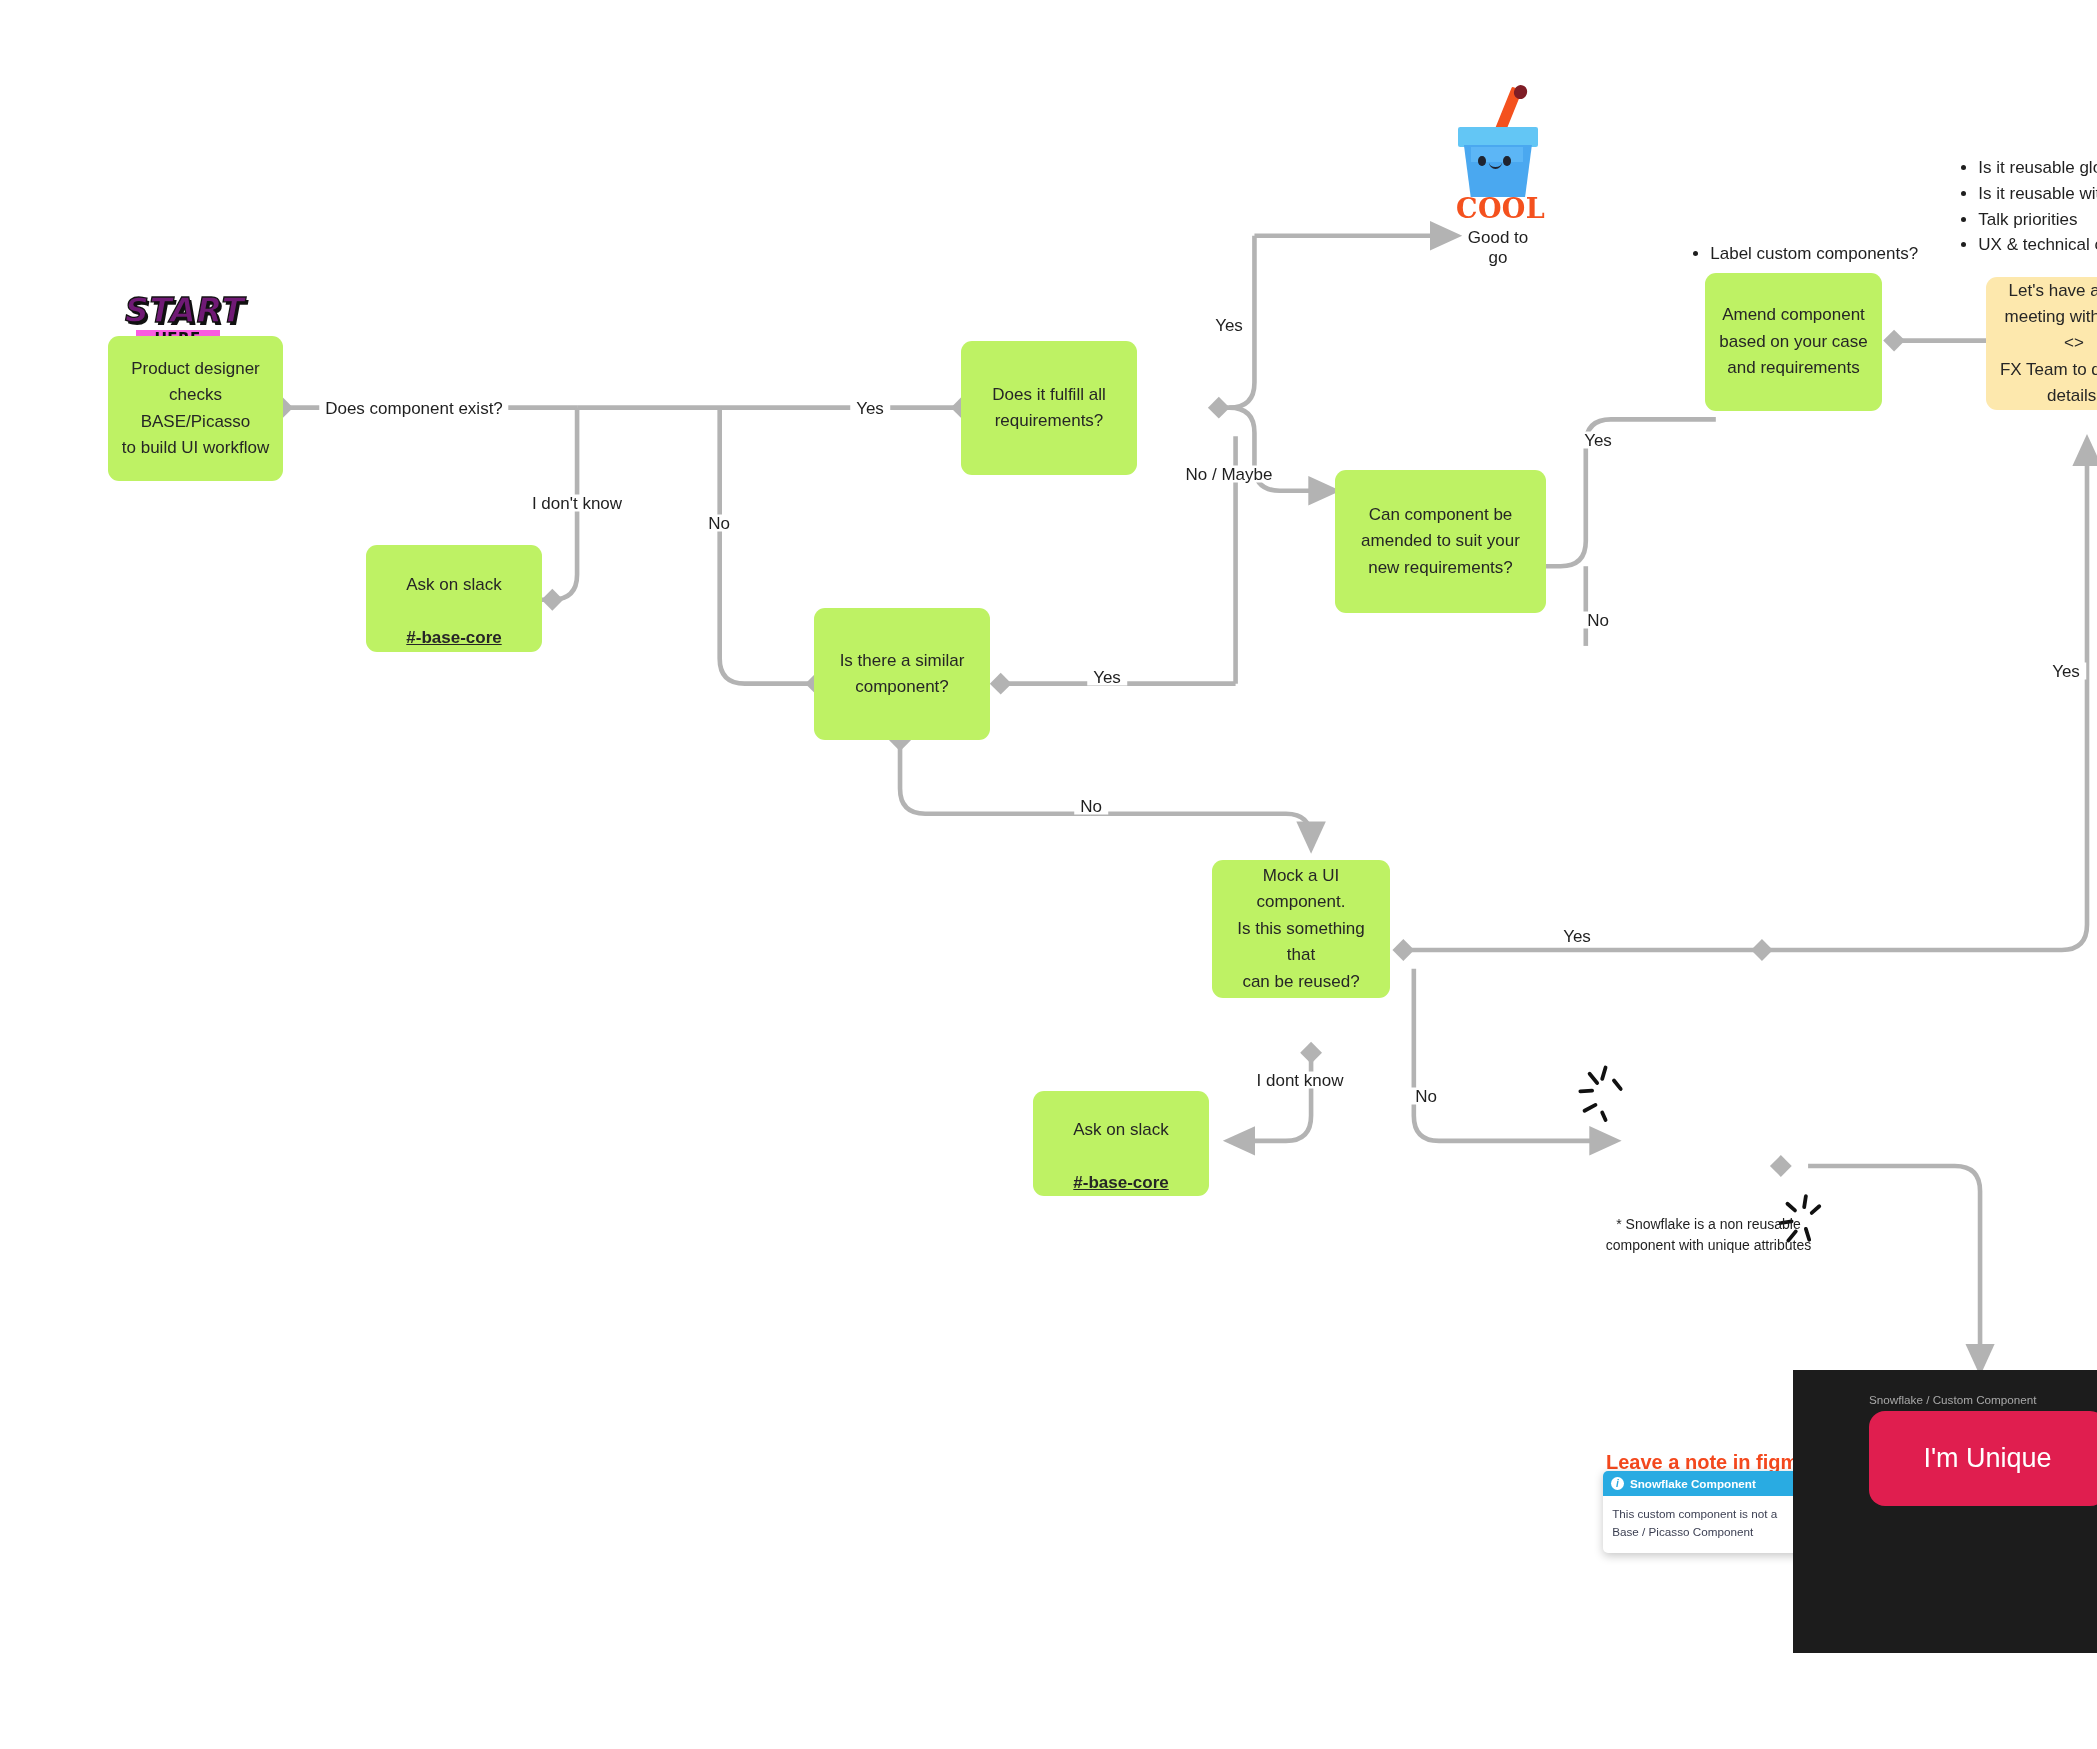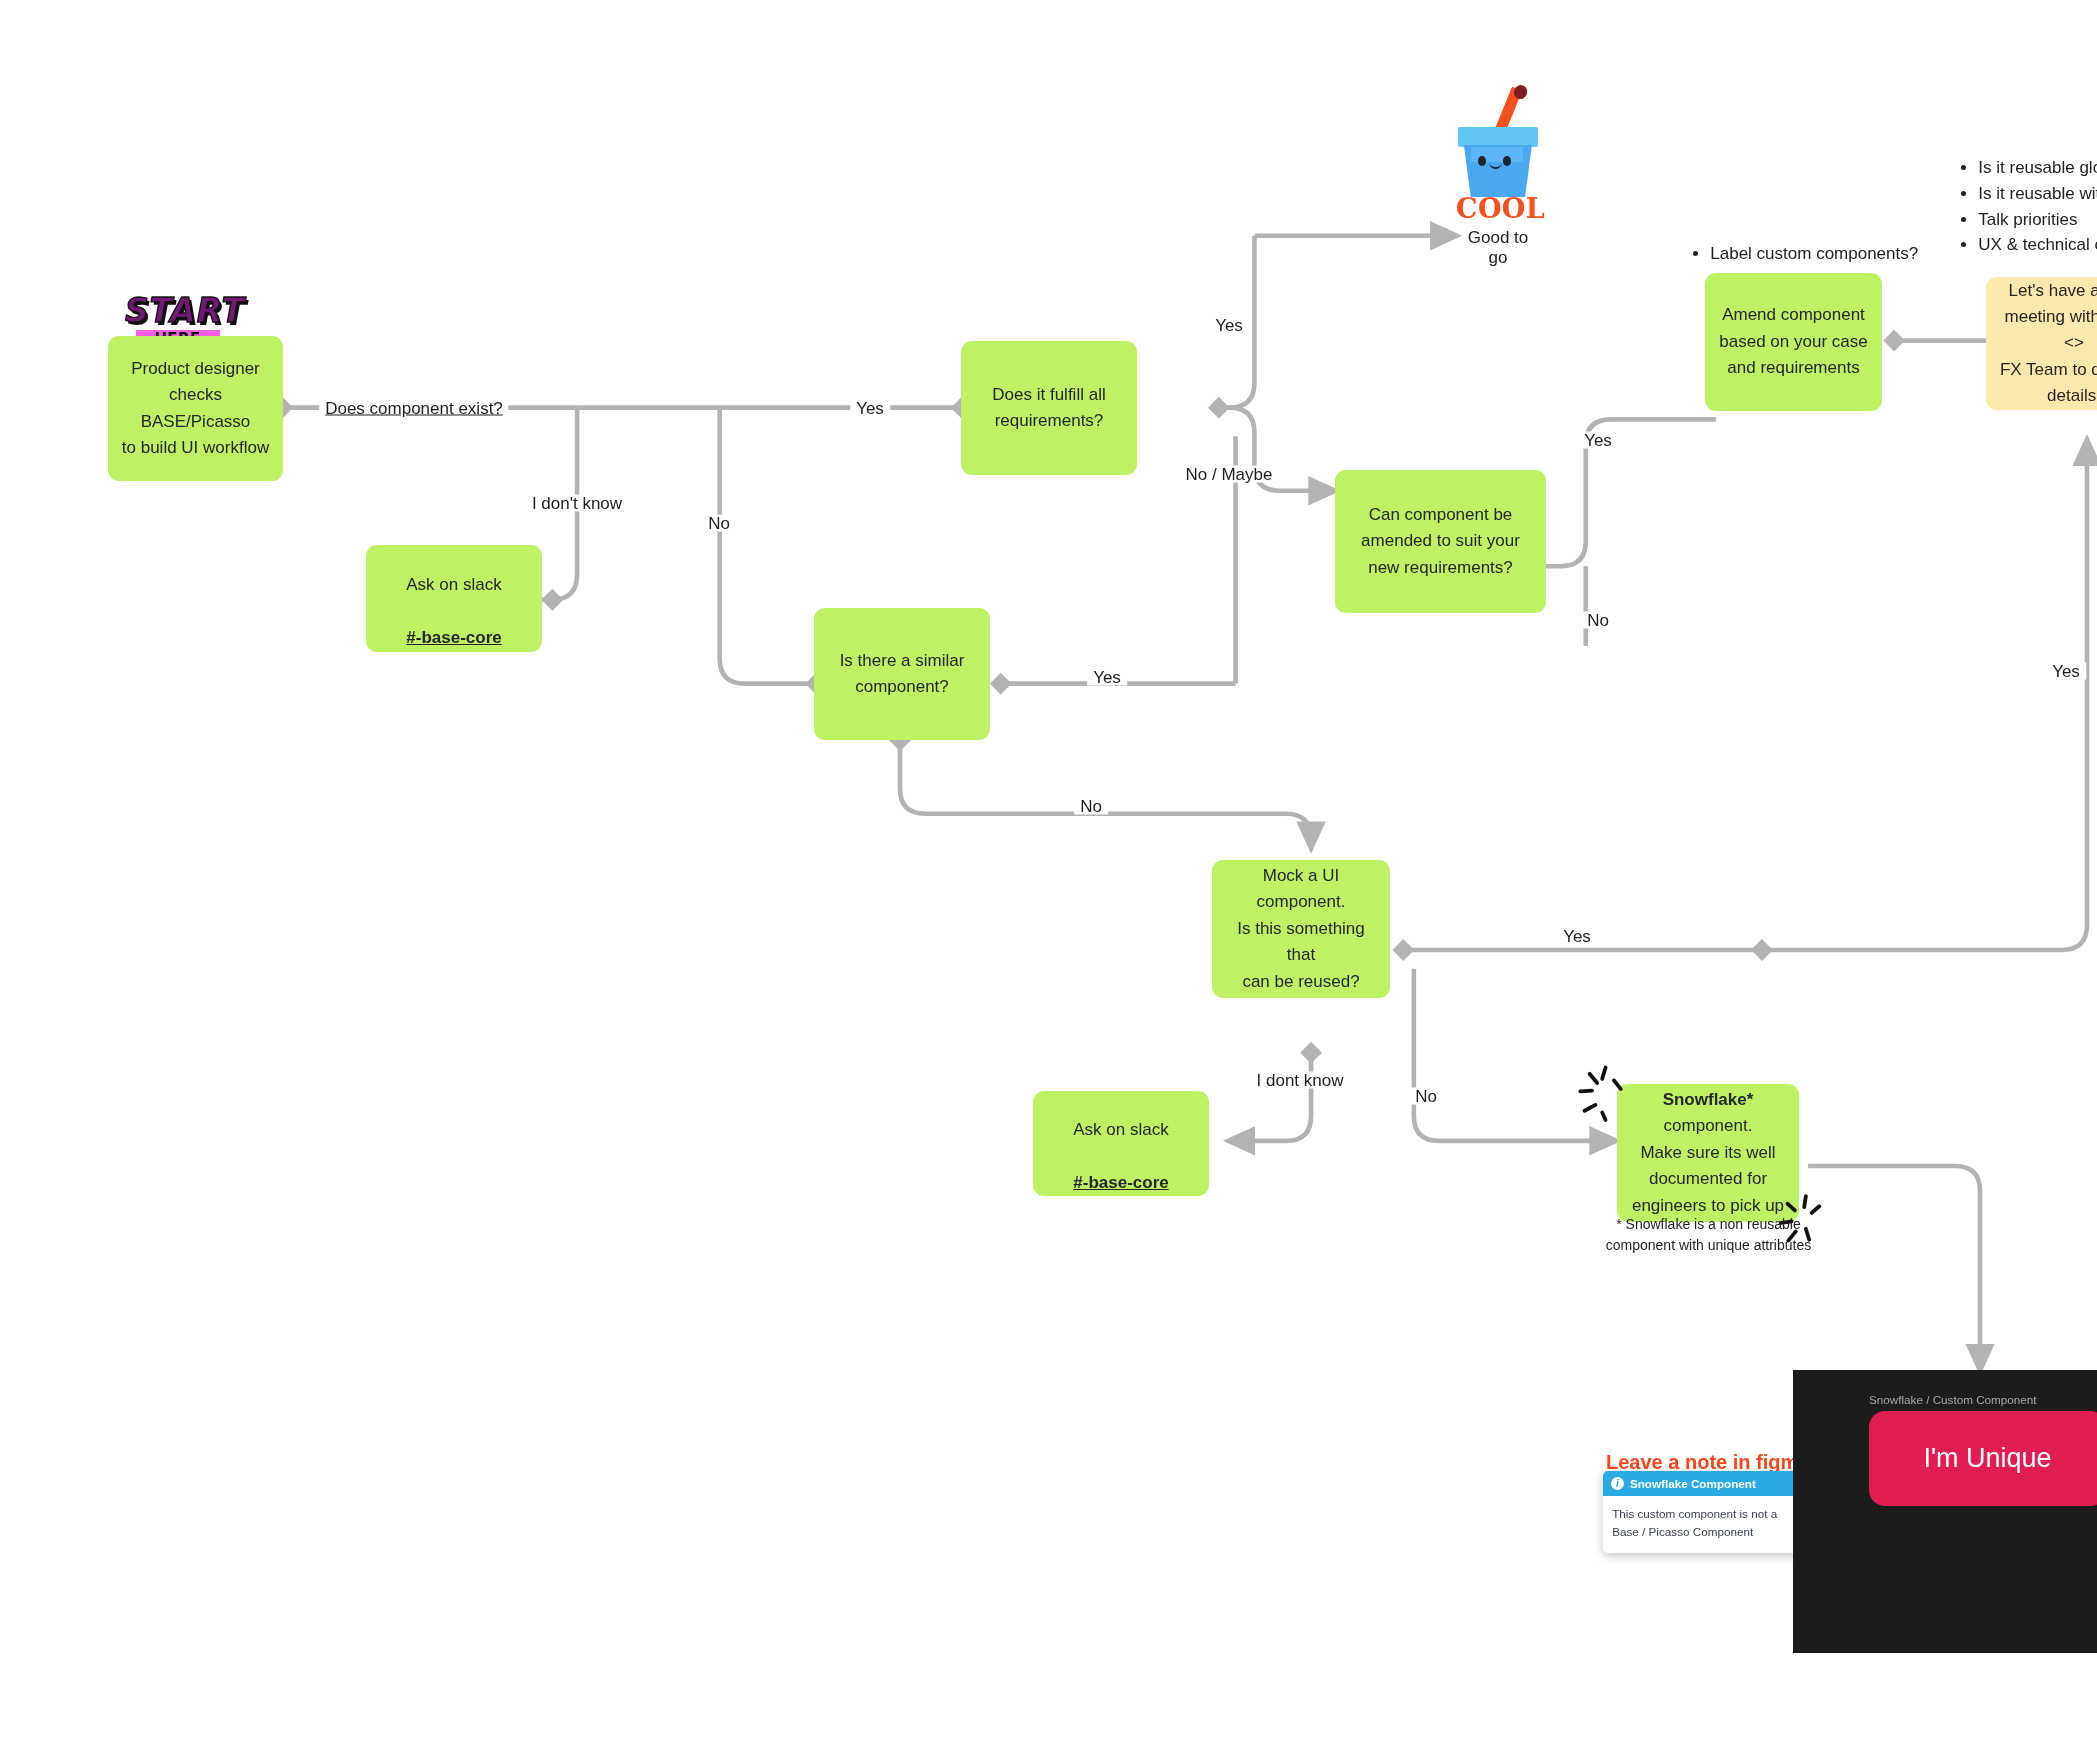--- a/index.html
+++ b/index.html
@@ -230,26 +230,20 @@
 can be reused?</span>
   </div>
 
   <div class="node" style="left:1033px;top:1091px;width:176px;height:105px;">
     <span class="txt">
       <span>Ask on slack</span><br>
       <span class="slack-link">#-base-core</span>
     </span>
   </div>
 
-  <div class="node" style="left:1617px;top:1084px;width:182px;height:138px;">
-    <span class="txt"><span class="bold">Snowflake*</span><span> component.
-Make sure its well
-documented for
-engineers to pick up</span></span>
-  </div>
 
   <svg class="sparks" style="left:1577px;top:1061px;" width="84" height="76" viewBox="0 0 200 180">
     <g stroke="#111" stroke-width="9" stroke-linecap="round">
       <line x1="68" y1="15" x2="60" y2="42"></line>
         <line x1="30" y1="30" x2="48" y2="52"></line>
       <line x1="8" y1="72" x2="36" y2="70"></line>
         <line x1="18" y1="118" x2="44" y2="104"></line>
       <line x1="88" y1="46" x2="104" y2="66"></line>
         <line x1="60" y1="122" x2="68" y2="140"></line>
     </g>
@@ -261,21 +255,21 @@
       <line x1="136" y1="46" x2="118" y2="62"></line>
         <line x1="44" y1="86" x2="70" y2="82"></line>
       <line x1="62" y1="128" x2="80" y2="106"></line>
         <line x1="112" y1="126" x2="104" y2="100"></line>
     </g>
   </svg>
 
   <div class="caption" style="left:1594px;top:1214px;width:229px;">* Snowflake is a non reusable
 component with unique attributes</div>
 
-  <div class="edge-label" style="left:414px;top:408px;text-decoration:underline;">Does component exist?</div>
+  <div class="edge-label" style="left:414px;top:408px;">Does component exist?</div>
   <div class="edge-label" style="left:577px;top:503px;">I don't know</div>
   <div class="edge-label" style="left:870px;top:408px;">Yes</div>
   <div class="edge-label" style="left:719px;top:523px;">No</div>
   <div class="edge-label" style="left:1107px;top:677px;">Yes</div>
   <div class="edge-label" style="left:1091px;top:806px;">No</div>
   <div class="edge-label" style="left:1229px;top:325px;">Yes</div>
   <div class="edge-label" style="left:1229px;top:474px;">No / Maybe</div>
   <div class="edge-label" style="left:1598px;top:440px;">Yes</div>
   <div class="edge-label" style="left:1598px;top:620px;">No</div>
   <div class="edge-label" style="left:1577px;top:936px;">Yes</div>

